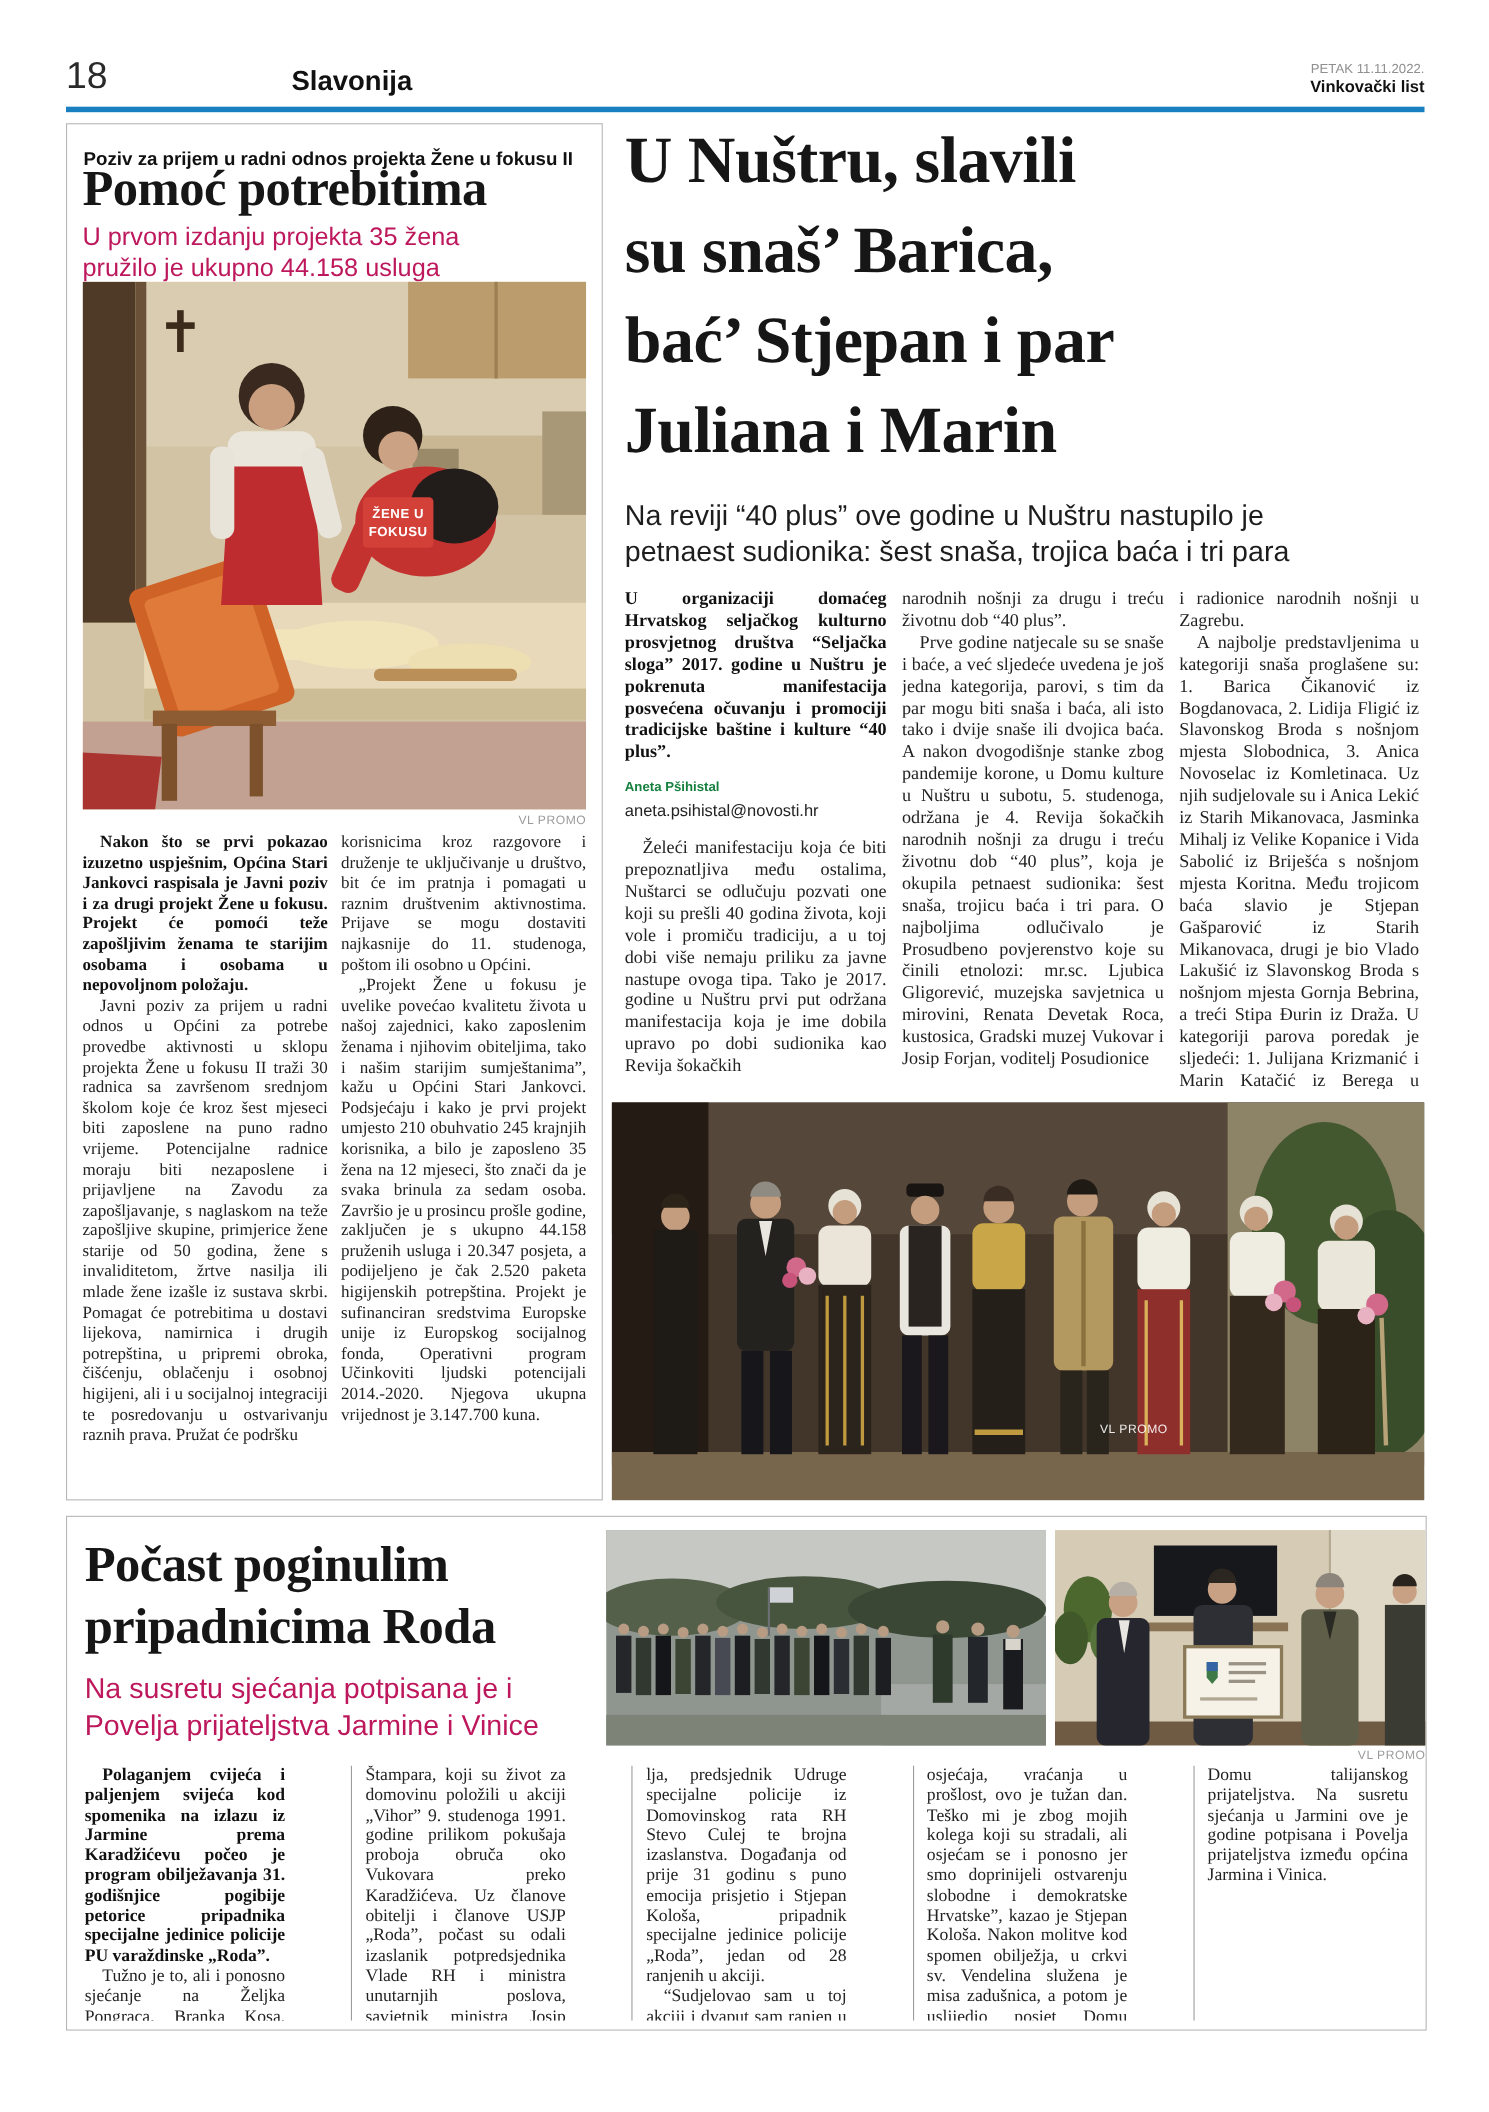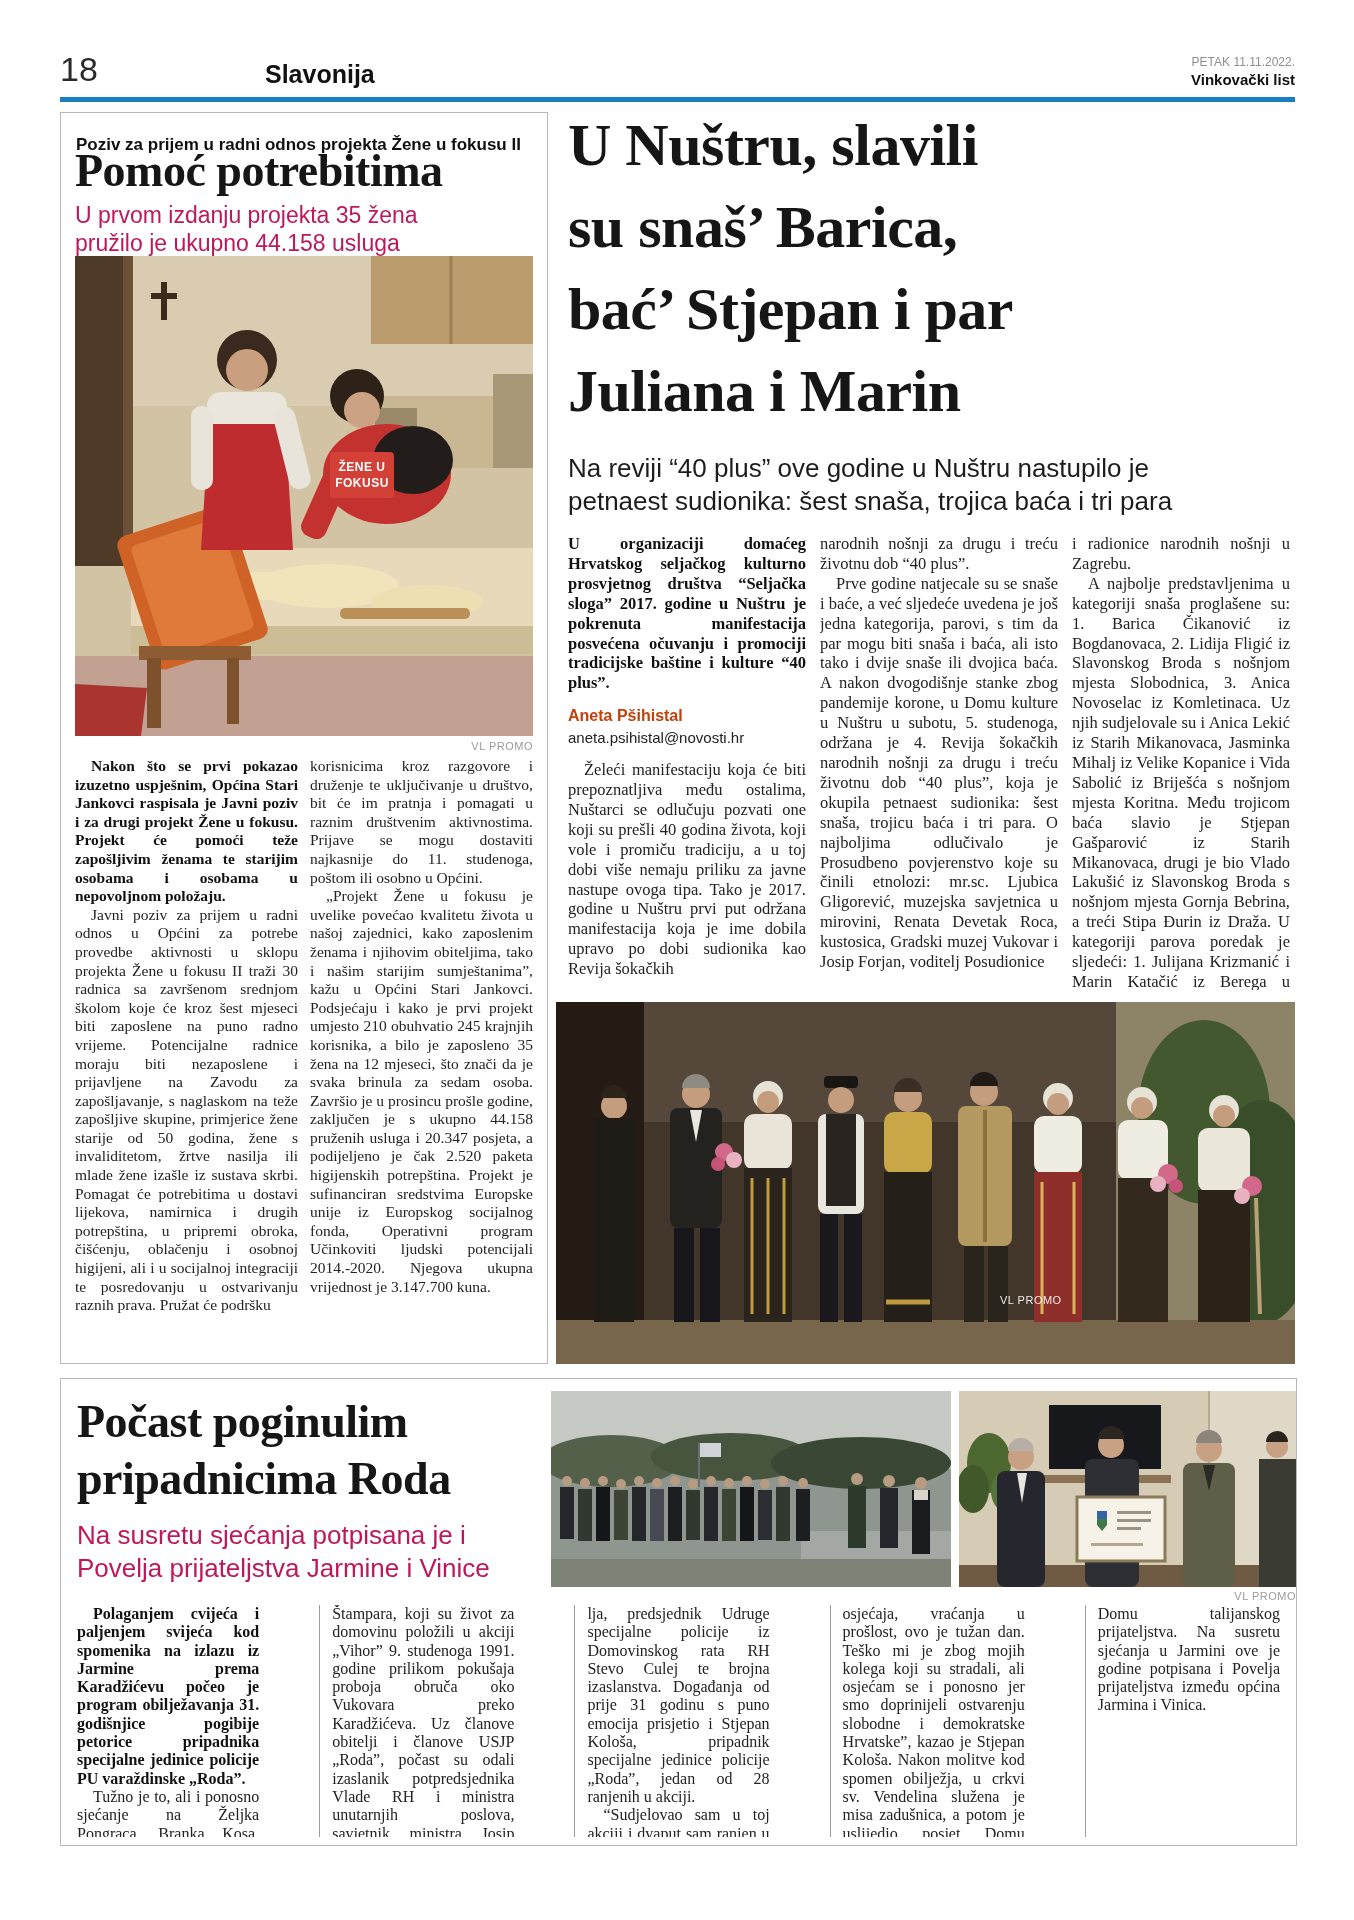--- a/index.html
+++ b/index.html
@@ -35,21 +35,21 @@
   .la-credit{position:absolute;left:14px;top:627px;width:458px;}
   .la-cols{position:absolute;left:14px;top:644px;width:458px;height:598px;display:flex;gap:12px;overflow:hidden;}
   .la-col{width:223px;font-size:15.5px;line-height:18.6px;overflow:hidden;}
   
   .ma-head{position:absolute;left:568px;top:104px;width:730px;font-size:60px;line-height:82px;}
   .ma-stand{position:absolute;left:568px;top:452px;width:660px;font-size:26px;line-height:33px;color:#1d1d1d;}
   .ma-cols{position:absolute;left:568px;top:534px;width:722px;height:456px;display:flex;gap:14px;overflow:hidden;}
   .ma-col{font-size:16.5px;line-height:19.9px;overflow:hidden;}
   .ma-col1{width:238px;} .ma-col2{width:238px;} .ma-col3{width:218px;}
   .byline{font-family:"Liberation Sans","DejaVu Sans",sans-serif;margin:13px 0 12px 0;}
-  .byline .author{font-weight:700;font-size:16px;color:#c2410c;}
+  .byline .author{font-weight:700;font-size:12px;color:#15803d;}
   .byline .email{font-size:15px;color:#222;margin-top:2px;}
   .ma-photo{position:absolute;left:556px;top:1002px;width:739px;height:362px;overflow:hidden;}
   .ma-photo-credit{position:absolute;left:1000px;top:1294px;font-family:"Liberation Sans","DejaVu Sans",sans-serif;
                    font-size:11px;color:rgba(255,255,255,0.9);letter-spacing:0.5px;}
   
   .bot-box{left:60px;top:1378px;width:1235px;height:466px;}
   .ba-head{position:absolute;left:16px;top:14px;font-size:46px;line-height:57px;}
   .ba-sub{position:absolute;left:16px;top:140px;width:470px;font-size:26px;line-height:33px;}
   .ba-photo1{position:absolute;left:490px;top:12px;width:400px;height:196px;overflow:hidden;}
   .ba-photo2{position:absolute;left:898px;top:12px;width:337px;height:196px;overflow:hidden;}

